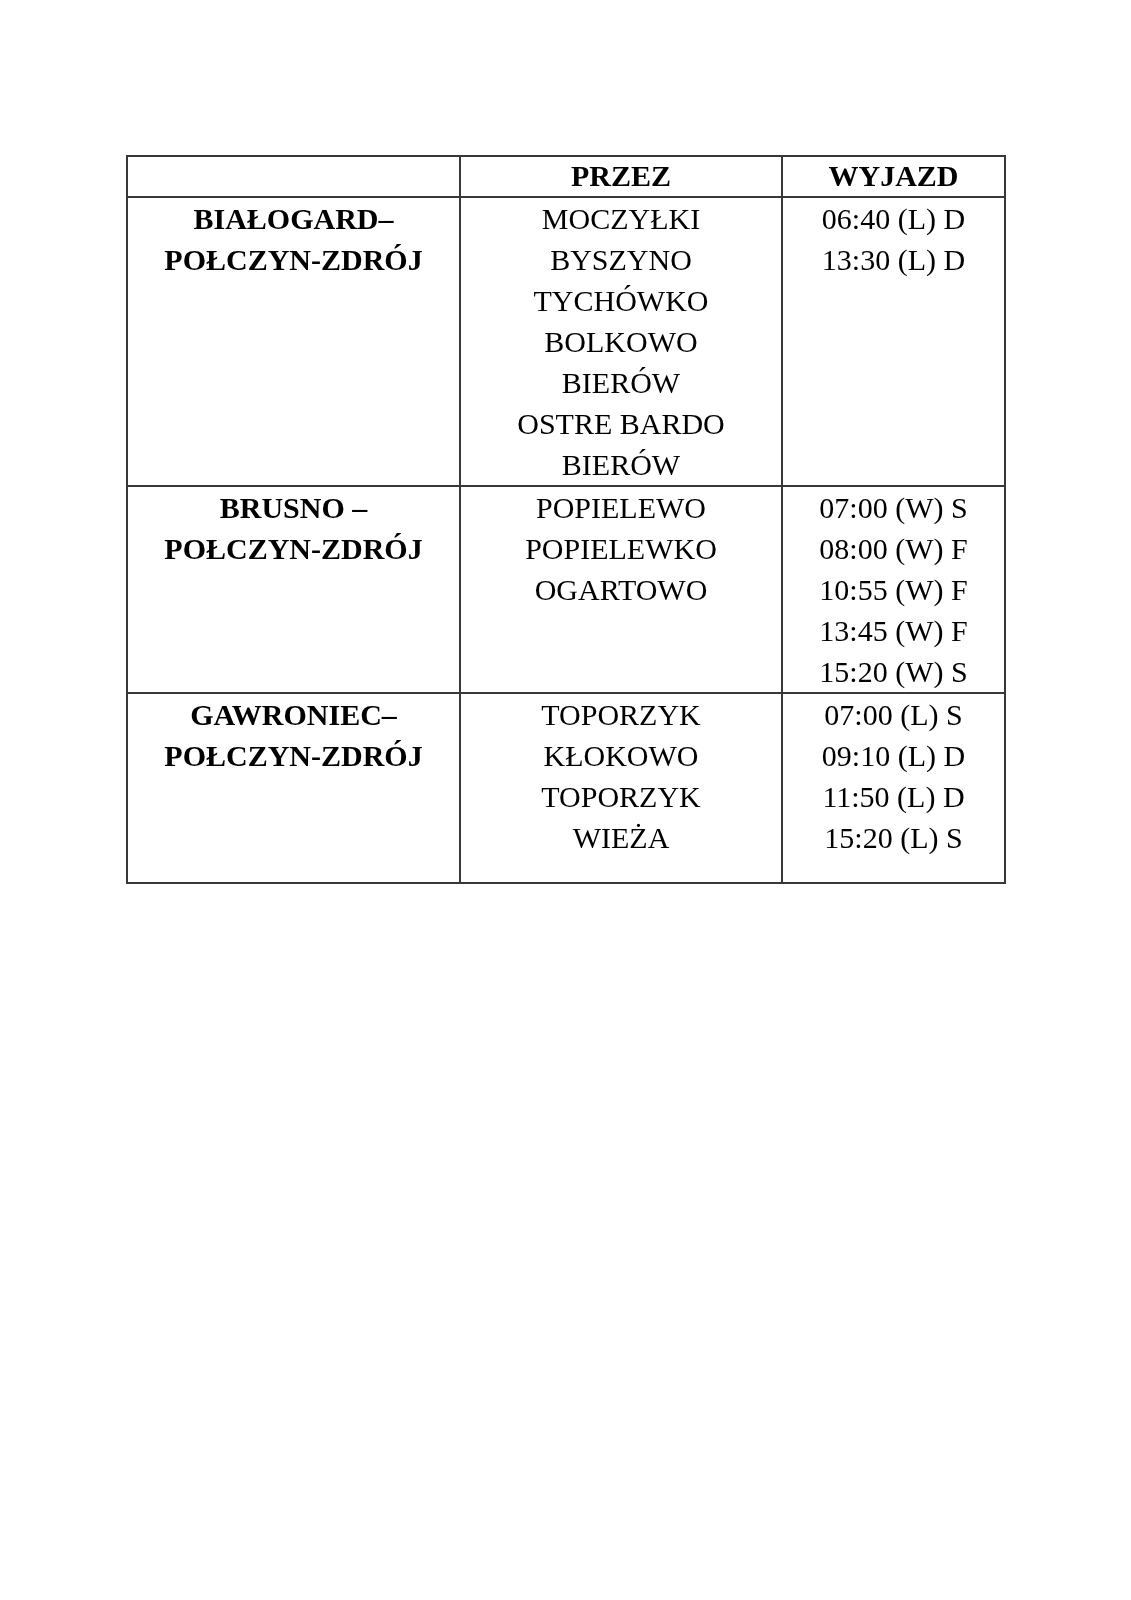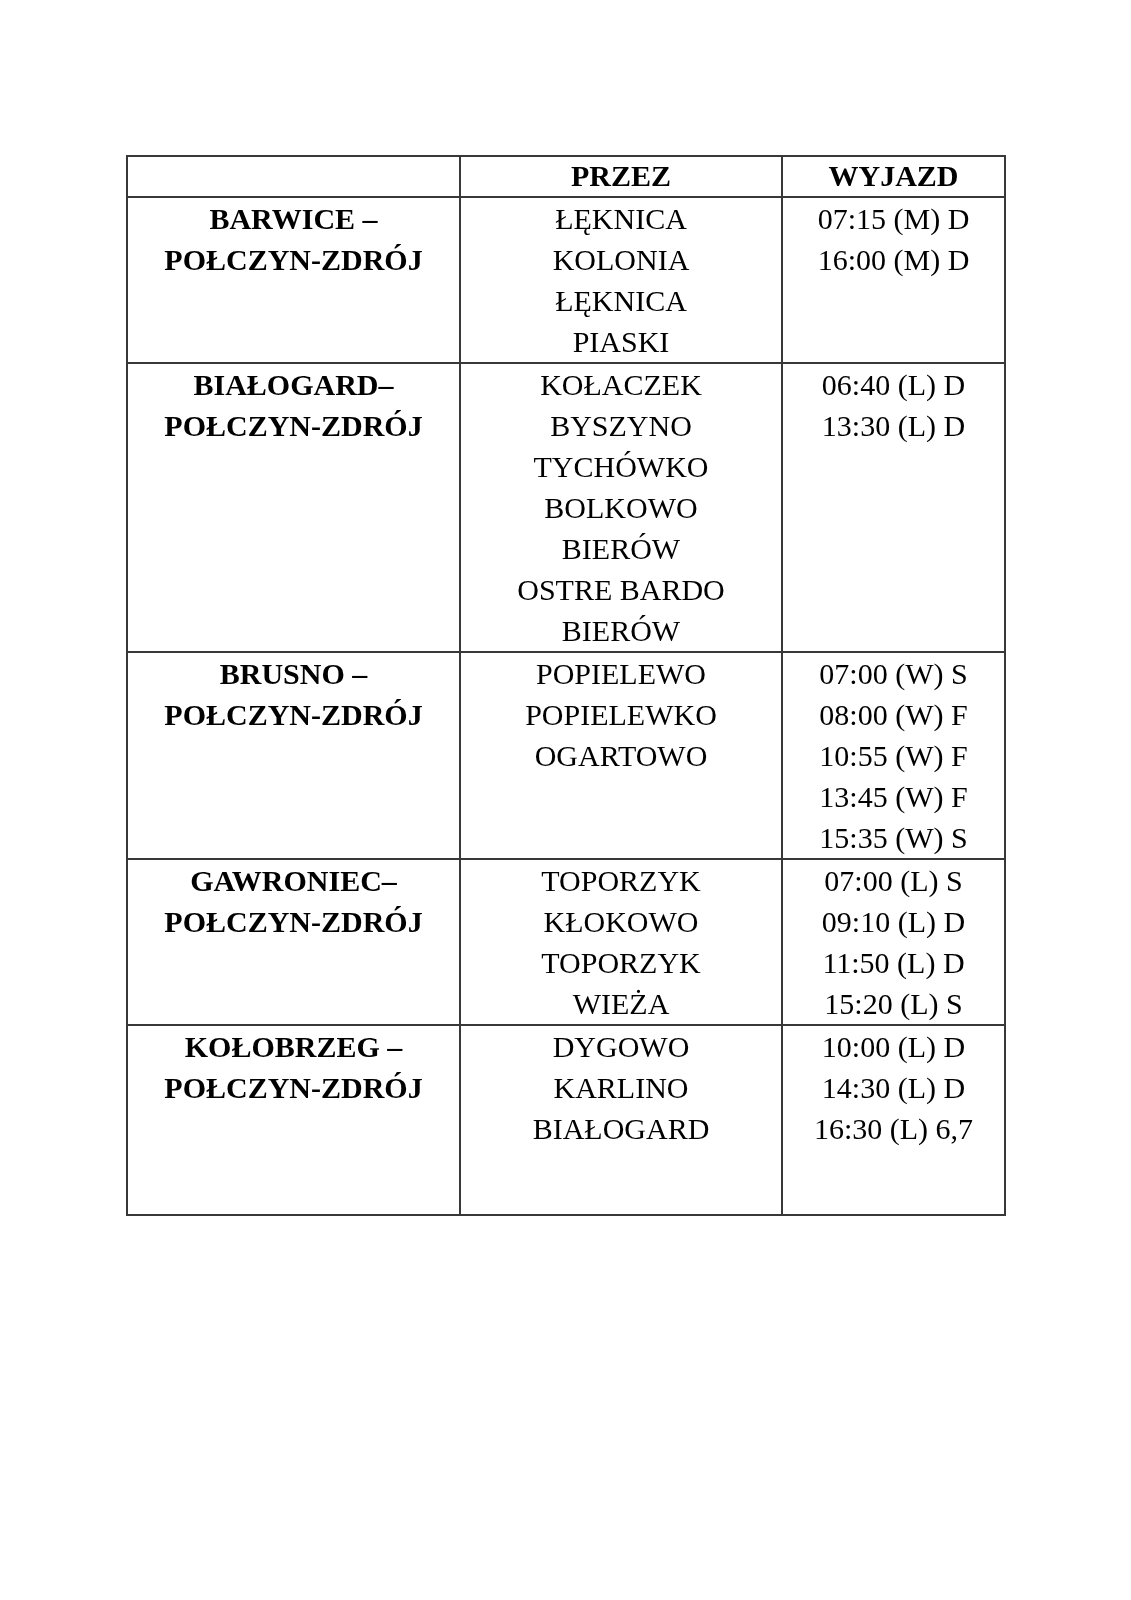--- a/index.html
+++ b/index.html
@@ -58,41 +58,25 @@
     <thead>
       <tr>
         <th></th>
         <th>PRZEZ</th>
         <th>WYJAZD</th>
       </tr>
     </thead>
     <tbody id="route-rows">
         <tr>
           <td class="route-cell">
-            <div class="line">BARWICE –</div>
-            <div class="line">POŁCZYN-ZDRÓJ</div>
-          </td>
-          <td class="via-cell">
-            <div class="line">ŁĘKNICA</div>
-            <div class="line">KOLONIA</div>
-            <div class="line">ŁĘKNICA</div>
-            <div class="line">PIASKI</div>
-          </td>
-          <td class="departure-cell">
-            <div class="line">07:15 (M) D</div>
-            <div class="line">16:00 (M) D</div>
-          </td>
-        </tr>
-        <tr>
-          <td class="route-cell">
             <div class="line">BIAŁOGARD–</div>
             <div class="line">POŁCZYN-ZDRÓJ</div>
           </td>
           <td class="via-cell">
-            <div class="line">KOŁACZEK</div>
+            <div class="line">MOCZYŁKI</div>
             <div class="line">BYSZYNO</div>
             <div class="line">TYCHÓWKO</div>
             <div class="line">BOLKOWO</div>
             <div class="line">BIERÓW</div>
             <div class="line">OSTRE BARDO</div>
             <div class="line">BIERÓW</div>
           </td>
           <td class="departure-cell">
             <div class="line">06:40 (L) D</div>
             <div class="line">13:30 (L) D</div>
@@ -106,52 +90,36 @@
           <td class="via-cell">
             <div class="line">POPIELEWO</div>
             <div class="line">POPIELEWKO</div>
             <div class="line">OGARTOWO</div>
           </td>
           <td class="departure-cell">
             <div class="line">07:00 (W) S</div>
             <div class="line">08:00 (W) F</div>
             <div class="line">10:55 (W) F</div>
             <div class="line">13:45 (W) F</div>
-            <div class="line">15:35 (W) S</div>
+            <div class="line">15:20 (W) S</div>
           </td>
         </tr>
         <tr>
           <td class="route-cell">
             <div class="line">GAWRONIEC–</div>
             <div class="line">POŁCZYN-ZDRÓJ</div>
           </td>
           <td class="via-cell">
             <div class="line">TOPORZYK</div>
             <div class="line">KŁOKOWO</div>
             <div class="line">TOPORZYK</div>
             <div class="line">WIEŻA</div>
           </td>
           <td class="departure-cell">
             <div class="line">07:00 (L) S</div>
             <div class="line">09:10 (L) D</div>
             <div class="line">11:50 (L) D</div>
             <div class="line">15:20 (L) S</div>
           </td>
         </tr>
-        <tr>
-          <td class="route-cell">
-            <div class="line">KOŁOBRZEG –</div>
-            <div class="line">POŁCZYN-ZDRÓJ</div>
-          </td>
-          <td class="via-cell">
-            <div class="line">DYGOWO</div>
-            <div class="line">KARLINO</div>
-            <div class="line">BIAŁOGARD</div>
-          </td>
-          <td class="departure-cell">
-            <div class="line">10:00 (L) D</div>
-            <div class="line">14:30 (L) D</div>
-            <div class="line">16:30 (L) 6,7</div>
-          </td>
-        </tr>
       </tbody>
   </table>
 </div>
 
 </body></html>

